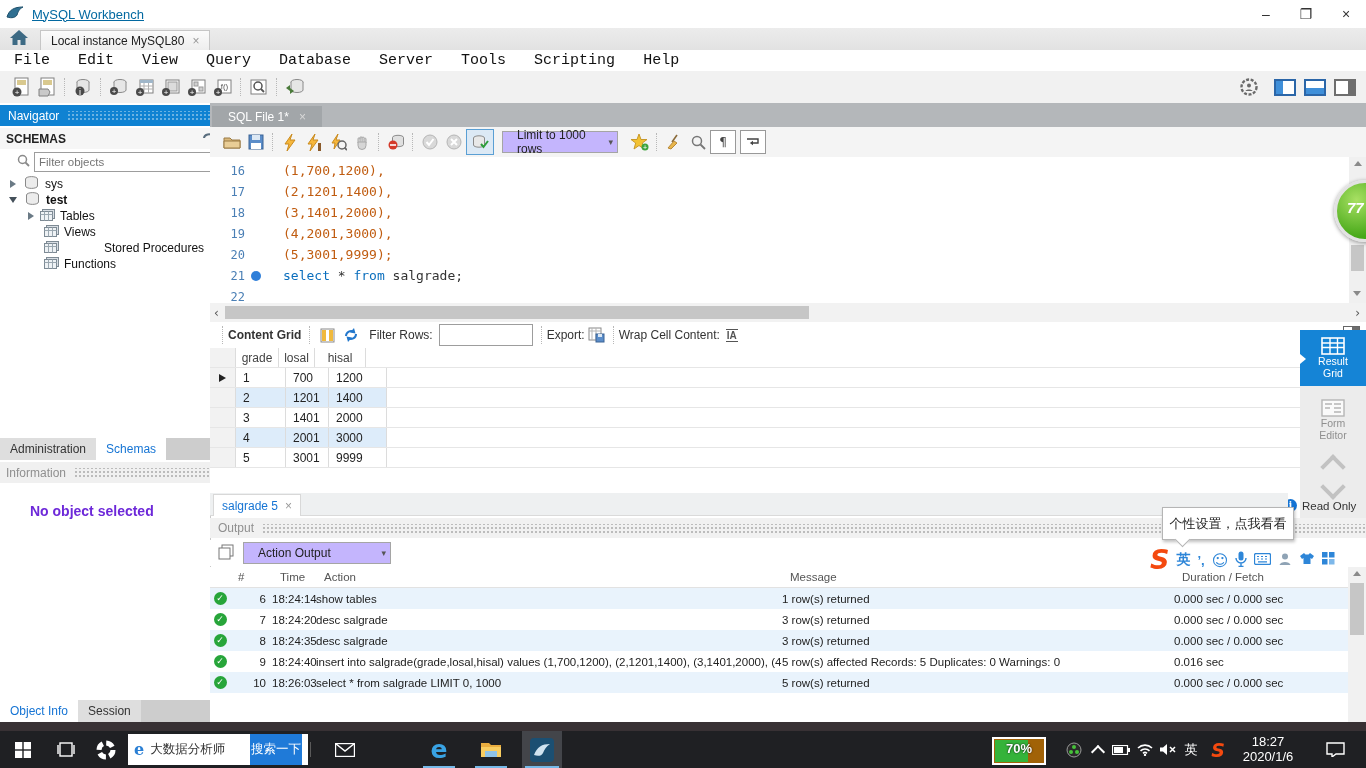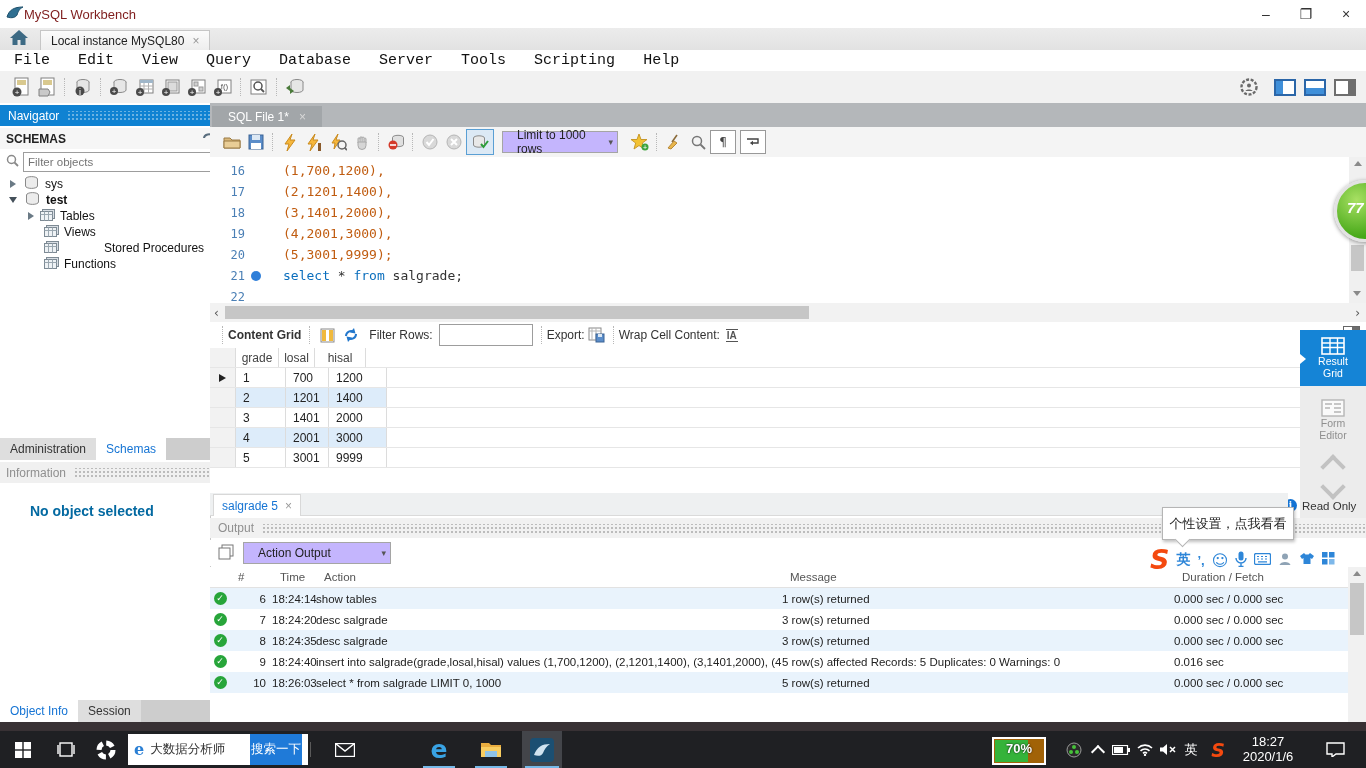--- a/index.html
+++ b/index.html
@@ -8,38 +8,38 @@
   .abs{position:absolute;}
   .flex{display:flex;align-items:center;}
   .vsep{width:1px;height:18px;border-left:1px dotted #b8b8b8;margin:0 4px;}
   .dotfill{flex:1;margin-left:8px;height:9px;
            background-image:radial-gradient(circle,rgba(0,0,0,.22) 1px,transparent 1.2px);
            background-size:4px 4px;background-position:0 2px;}
   .dotfill.light{background-image:radial-gradient(circle,rgba(255,255,255,.38) 1px,transparent 1.2px);}
 
   
   .titlebar{left:0;top:0;width:1366px;height:28px;background:#fff;}
-  .title-text{font-size:13px;color:#7f1d1d;}
+  .title-text{font-size:13px;color:#0369a1;margin-left:8px;text-decoration:underline;}
   .winbtn{width:40px;height:28px;display:flex;align-items:center;justify-content:center;color:#333;font-size:14px;}
   
   .connrow{left:0;top:28px;width:1366px;height:22px;background:linear-gradient(#ececec,#e2e2e2);border-bottom:1px solid #d2d2d2;}
   .conn-tab{height:20px;margin-top:2px;background:linear-gradient(#fbfbfb,#ededed);border:1px solid #c6c6c6;border-bottom:none;
             padding:0 10px;display:flex;align-items:center;font-size:12px;color:#222;}
   
   .menubar{left:0;top:50px;width:1366px;height:21px;background:#fff;display:flex;align-items:center;
            font-family:"Liberation Mono",monospace;font-size:15px;}
   .menu-item{padding:0 14px;color:#111;}
   
   .maintoolbar{left:0;top:71px;width:1366px;height:32px;background:#f1f1f1;border-bottom:1px solid #cfcfcf;display:flex;align-items:center;}
   .tico{width:26px;height:24px;display:flex;align-items:center;justify-content:center;position:relative;}
   
   .sidebar{left:0;top:103px;width:210px;height:619px;background:#fff;border-right:1px solid #c9c9c9;}
   .navhdr{left:0;top:2px;width:210px;height:21px;background:#0f82d2;color:#fff;display:flex;align-items:center;padding:0 0 0 8px;font-size:12px;}
   .schemasbar{left:0;top:25px;width:210px;height:21px;background:#f6f6f6;display:flex;align-items:center;padding:0 6px;}
-  .filterrow{left:0;top:48px;width:210px;height:22px;display:flex;align-items:center;padding:0 6px;}
+  .filterrow{left:0;top:48px;width:210px;height:22px;display:flex;align-items:center;padding:0 17px;}
   .filterinput{flex:1;height:18px;border:1px solid #9d9d9d;font-size:11.5px;padding:0 4px;margin-left:4px;color:#333;outline:none;}
   .tree-row{position:absolute;left:0;width:210px;height:16px;display:flex;align-items:center;font-size:12px;color:#111;}
   .tri-r{width:0;height:0;border-left:6px solid #6a7a85;border-top:4px solid transparent;border-bottom:4px solid transparent;}
   .tri-d{width:0;height:0;border-top:6px solid #44505a;border-left:4px solid transparent;border-right:4px solid transparent;}
   .sbtabs{left:0;top:335px;width:210px;height:22px;background:#cdcdcd;display:flex;align-items:flex-end;}
   .sbtab{height:22px;display:flex;align-items:center;padding:0 10px;font-size:12px;}
   .infohdr{left:0;top:359px;width:210px;height:21px;background:#f0f0f0;display:flex;align-items:center;padding:0 6px;color:#8f8f8f;}
   .bottabs{left:0;top:597px;width:210px;height:22px;background:#cdcdcd;display:flex;align-items:flex-end;}
   
   .edtabbar{left:210px;top:103px;width:1156px;height:24px;background:#b4b7ba;}
@@ -361,21 +361,21 @@
     </div>
 
     <div class="abs sbtabs">
       <span class="sbtab" style="background:#dedede;color:#333;">Administration</span>
       <span class="sbtab" style="background:#fff;color:#1574d4;">Schemas</span>
     </div>
     <div class="abs infohdr">
       <span>Information</span>
       <span class="dotfill"></span>
     </div>
-    <div class="abs" style="top:400px;left:30px;font-size:14px;font-weight:bold;color:#0369a1;">No object selected</div>
+    <div class="abs" style="top:400px;left:30px;font-size:14px;font-weight:bold;color:#6d28d9;">No object selected</div>
     <div class="abs bottabs">
       <span class="sbtab" style="background:#fff;color:#1574d4;">Object Info</span>
       <span class="sbtab" style="background:#dedede;color:#333;">Session</span>
     </div>
   </div>
 
   <div class="abs edtabbar">
     <span class="edtab">
       <span>SQL File 1*</span>
       <span style="margin-left:10px;color:#d8d8d8;">×</span>

